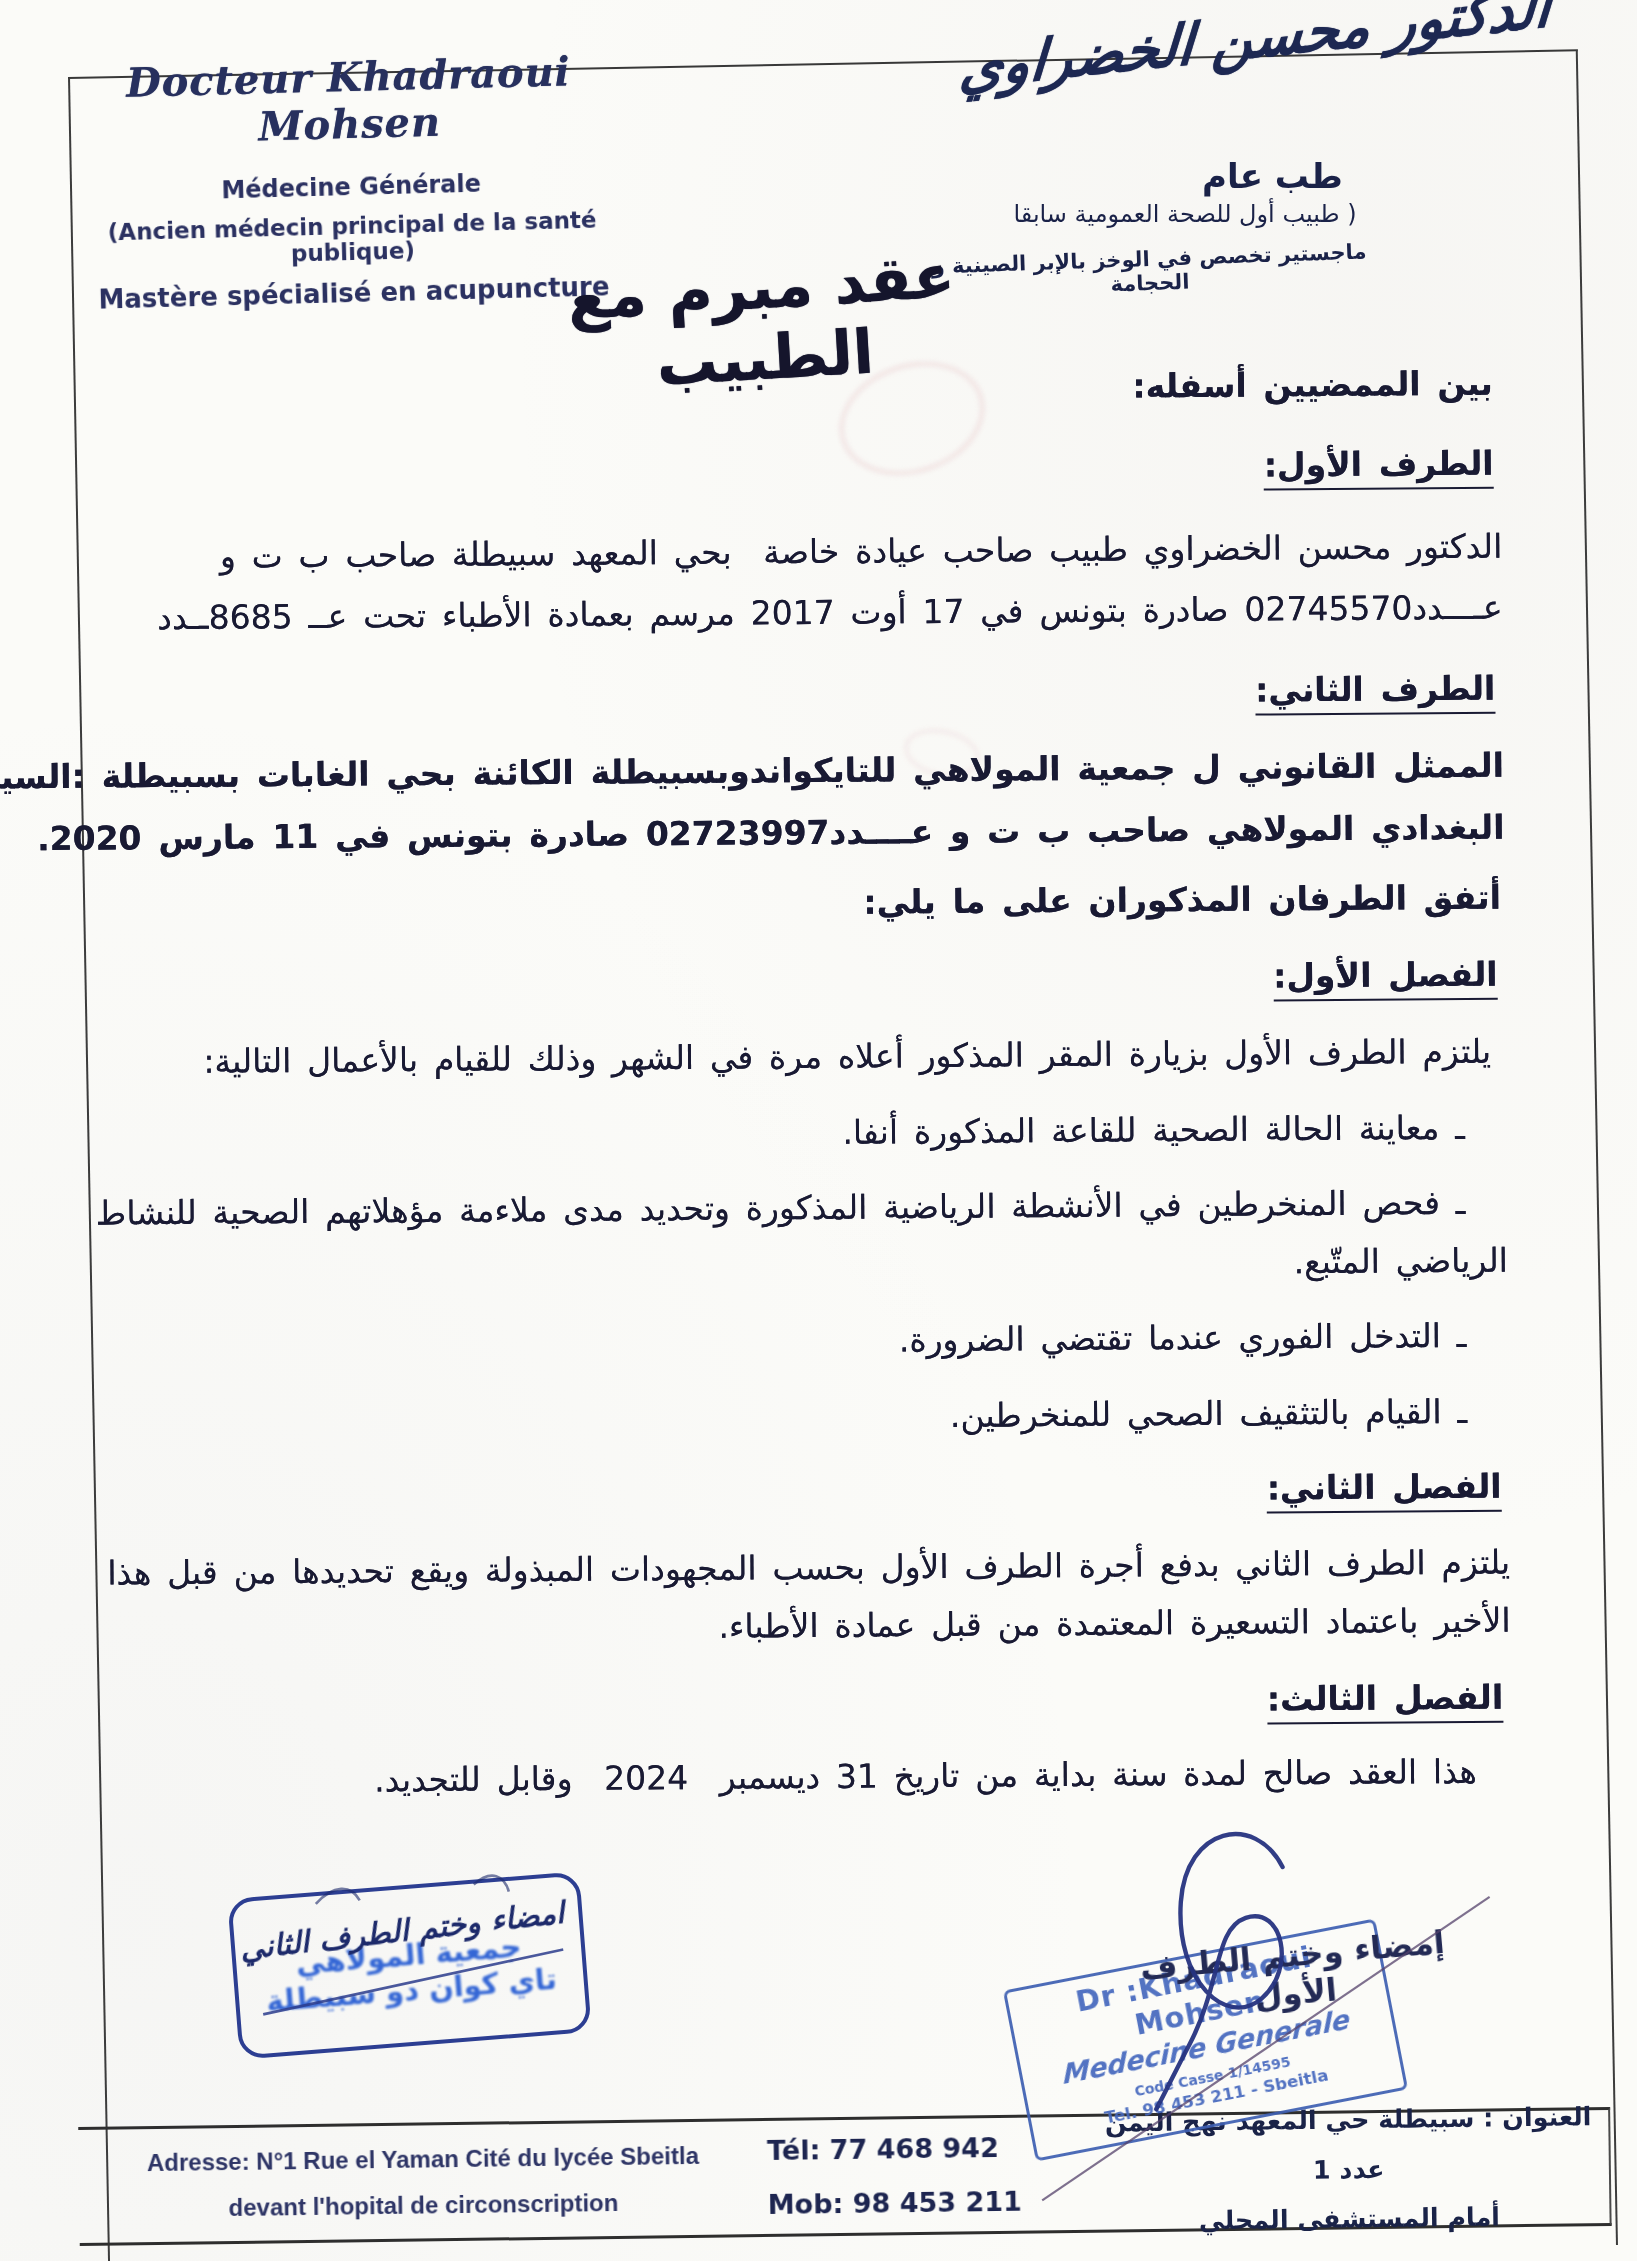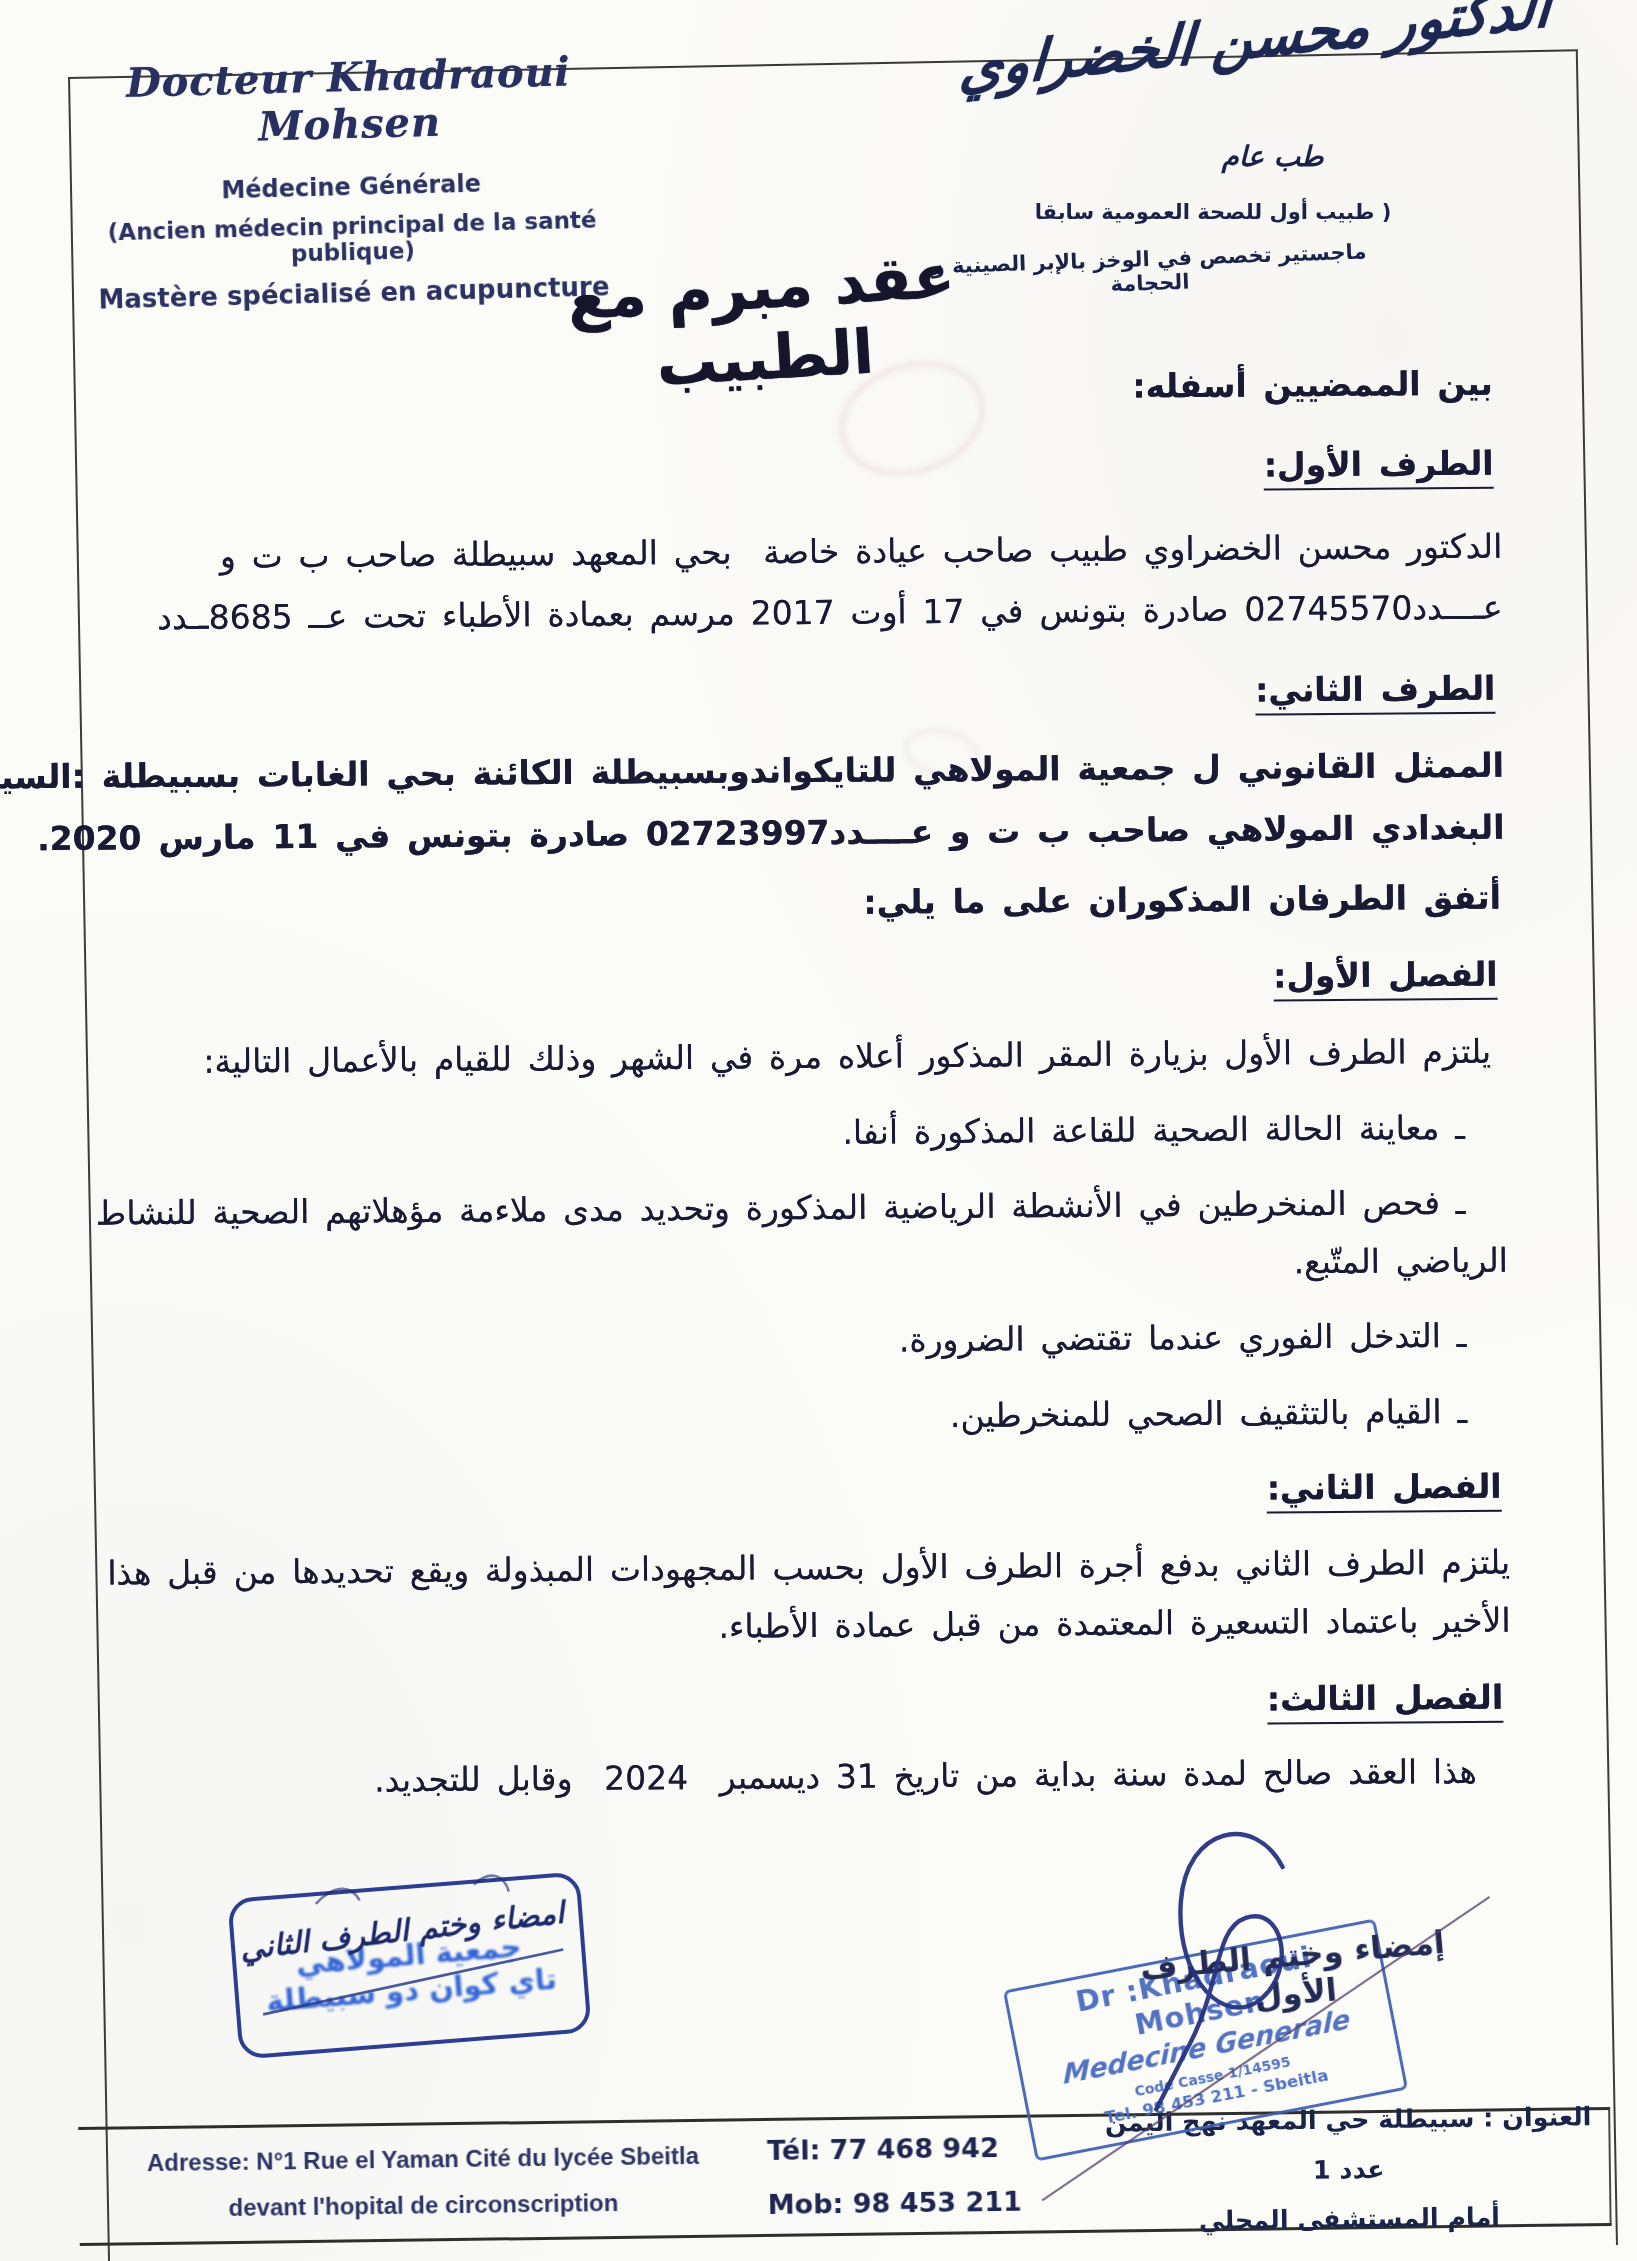--- a/index.html
+++ b/index.html
@@ -18,24 +18,24 @@
     transform:rotate(-1.5deg);}
   .hdrL-name{font-family:"DejaVu Serif",serif;font-style:italic;font-weight:700;font-size:40px;
     letter-spacing:0.9px;color:#27305e;text-shadow:0 0 0.9px rgba(35,45,90,.7);}
   .hdrL-l1{margin-top:26px;font-size:24px;font-weight:600;filter:blur(0.3px);}
   .hdrL-l2{margin-top:12.3px;font-size:23px;font-weight:600;filter:blur(0.3px);}
   .hdrL-l3{margin-top:12.3px;font-size:26px;font-weight:600;filter:blur(0.3px);}
   
   .callig{position:absolute;left:948px;top:5.3px;width:614px;text-align:center;
     font-size:56px;font-weight:700;font-style:italic;color:#1d2852;
     transform:rotate(-6deg) skewX(-10deg);text-shadow:0 0 0.9px rgba(25,35,80,.8);}
-  .hdrR-l1{position:absolute;left:1167px;top:140px;width:211px;text-align:center;
-    font-size:28px;font-weight:700;color:#1a2248;direction:rtl;font-style:italic;}
+  .hdrR-l1{position:absolute;left:1167px;top:156px;width:211px;text-align:center;
+    font-size:34px;font-weight:700;color:#1a2248;direction:rtl;}
   .hdrR-l2{position:absolute;left:983px;top:200px;width:404px;text-align:center;
-    font-size:21px;font-weight:700;color:#1a2248;direction:rtl;white-space:pre;margin-left:28px;}
+    font-size:24px;font-weight:400;color:#1a2248;direction:rtl;white-space:pre;}
   .hdrR-l3{position:absolute;left:895px;top:247px;width:509px;text-align:center;
     font-size:21px;font-weight:700;color:#1a2248;direction:rtl;transform:rotate(-2deg);}
   
   .title{position:absolute;left:456px;top:251px;width:614px;text-align:center;direction:rtl;
     font-size:61px;font-weight:600;color:#15152c;transform:rotate(-3.4deg);
     text-shadow:0 0 0.9px rgba(20,20,45,.8);}
   
   .bodyc{position:absolute;inset:0;direction:rtl;transform:rotate(-0.45deg);transform-origin:50% 40%;}
   .ln{position:absolute;white-space:pre;font-size:33px;font-weight:500;color:#191a33;
     word-spacing:5.3px;text-shadow:0 0 0.6px rgba(20,22,50,.85);}

